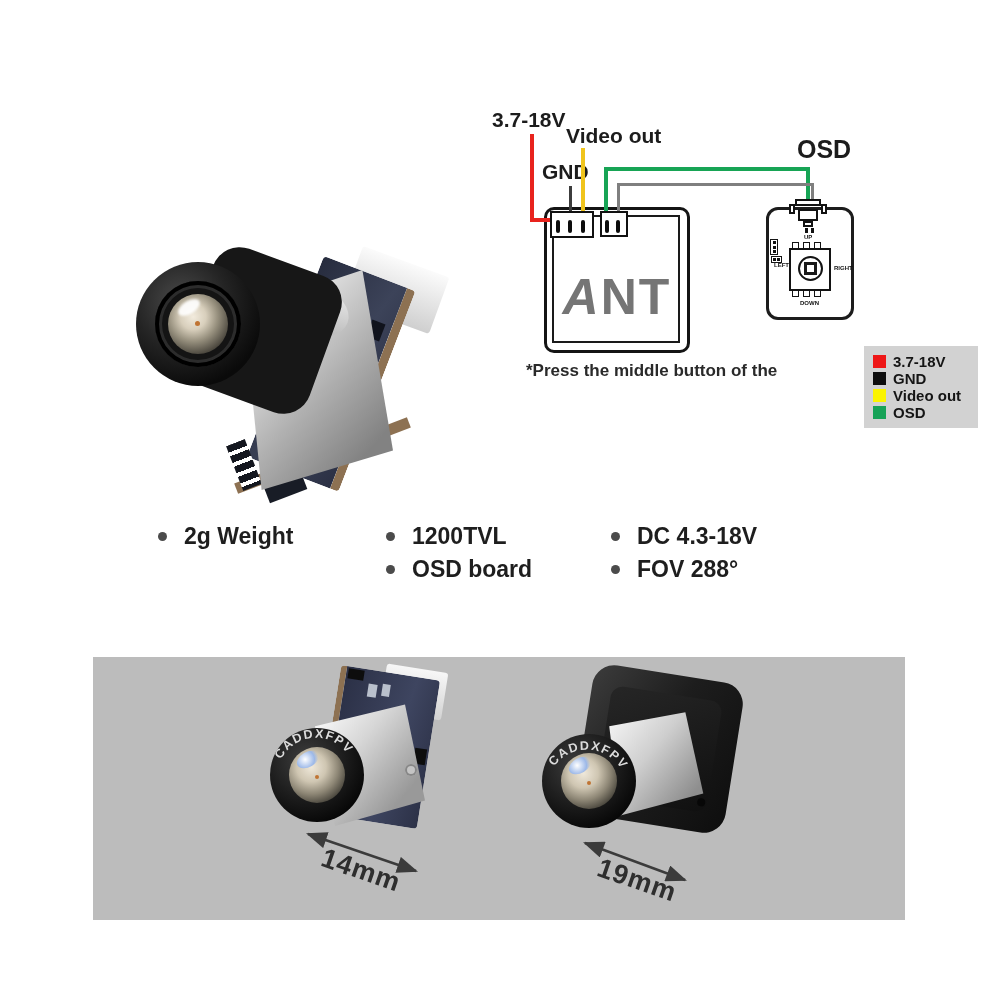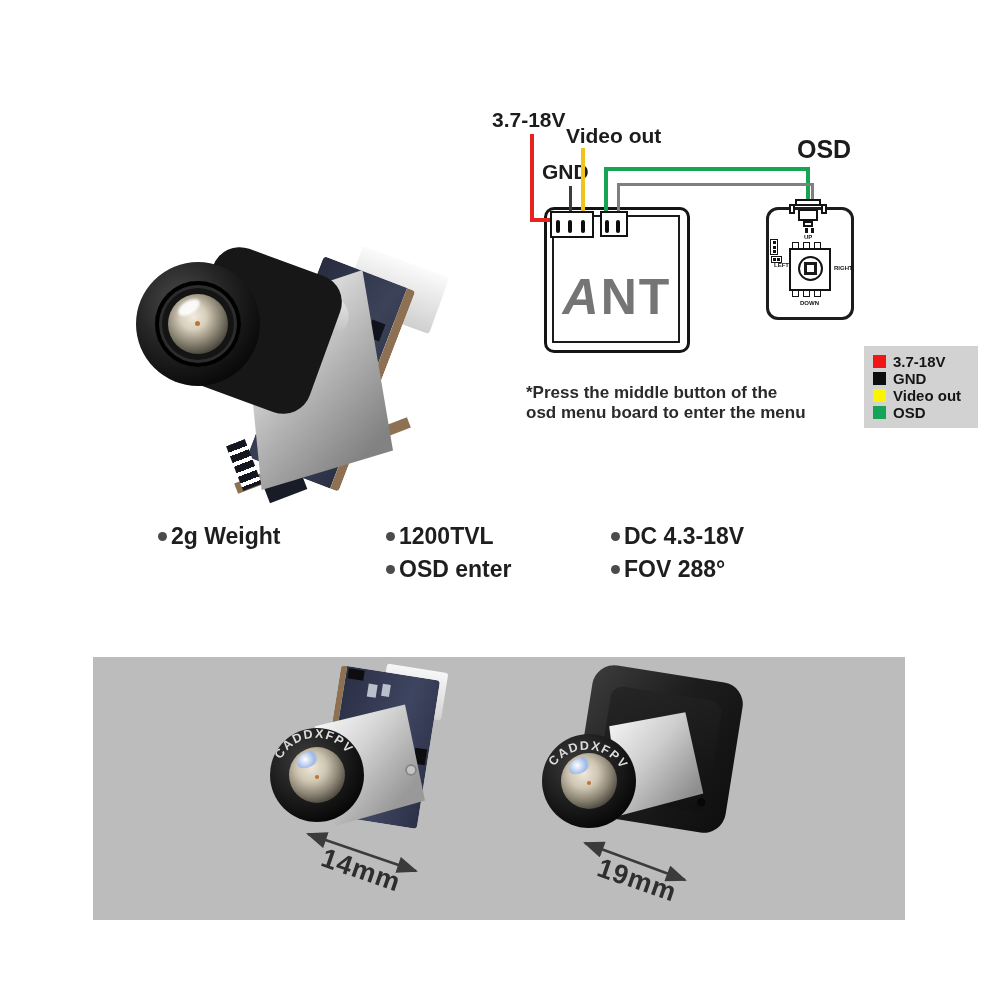--- a/index.html
+++ b/index.html
@@ -68,26 +68,26 @@
   .dot{width:3px;height:3px;background:#111;}
 
   
   #legend{left:864px;top:346px;width:114px;height:82px;background:#d2d2d2;z-index:1;
           padding:7px 0 0 9px;}
   .leg-row{display:flex;align-items:center;gap:7px;height:17px;}
   .leg-swatch{width:13px;height:13px;flex:none;}
   .leg-label{font-size:15px;font-weight:700;color:#151515;white-space:nowrap;}
 
   
-  #note{left:526px;top:383px;font-size:17px;font-weight:700;color:#2a2a2a;line-height:20px;white-space:nowrap;}
+  #note{left:526px;top:361px;font-size:17px;font-weight:700;color:#2a2a2a;line-height:20px;white-space:nowrap;}
 
   
   .feat-col{position:absolute;top:523px;}
   #fcol1{left:158px}#fcol2{left:386px}#fcol3{left:611px}
-  .feat-item{display:flex;align-items:center;gap:4px;height:27px;margin-bottom:6px;}
+  .feat-item{display:flex;align-items:center;gap:17px;height:27px;margin-bottom:6px;}
   .bullet{width:9px;height:9px;border-radius:50%;background:#4b4b4b;flex:none;}
   .feat-label{font-size:23px;font-weight:700;color:#1e1e1e;white-space:nowrap;}
 
   
   #band{left:93px;top:657px;width:812px;height:263px;background:#bcbcbc;z-index:0;}
 
   
   #hero{left:122px;top:238px;width:335px;height:280px;z-index:1;}
   #hero>div{position:absolute;}
   .hero-connector{left:228px;top:22px;width:92px;height:60px;transform:rotate(20deg);
@@ -252,21 +252,20 @@
       <span class="leg-label">Video out</span>
     </div>
     <div class="leg-row">
       <span class="leg-swatch" style="background: rgb(22, 162, 87);"></span>
       <span class="leg-label">OSD</span>
     </div>
   </div>
 
   <div class="abs" id="note">
     <div>*Press the middle button of the</div>
-    <div>osd menu board to enter the menu</div>
   </div>
 
   <div class="abs" id="hero">
     <div class="hero-connector"></div>
     <div class="hero-pcb">
       <div class="chip" style="left:68px;top:42px;width:14px;height:18px;"></div>
       <div class="chip" style="left:64px;top:92px;width:16px;height:20px;"></div>
       <div class="chip light" style="left:20px;top:30px;width:10px;height:8px;"></div>
       <div class="chip light" style="left:40px;top:150px;width:12px;height:9px;"></div>
     </div>
@@ -288,21 +287,21 @@
       <span class="feat-label">2g Weight</span>
     </div>
   </div>
   <div class="feat-col" id="fcol2">
     <div class="feat-item">
       <span class="bullet"></span>
       <span class="feat-label">1200TVL</span>
     </div>
     <div class="feat-item">
       <span class="bullet"></span>
-      <span class="feat-label">OSD enter</span>
+      <span class="feat-label">OSD board</span>
     </div>
   </div>
   <div class="feat-col" id="fcol3">
     <div class="feat-item">
       <span class="bullet"></span>
       <span class="feat-label">DC 4.3-18V</span>
     </div>
     <div class="feat-item">
       <span class="bullet"></span>
       <span class="feat-label">FOV 288°</span>

